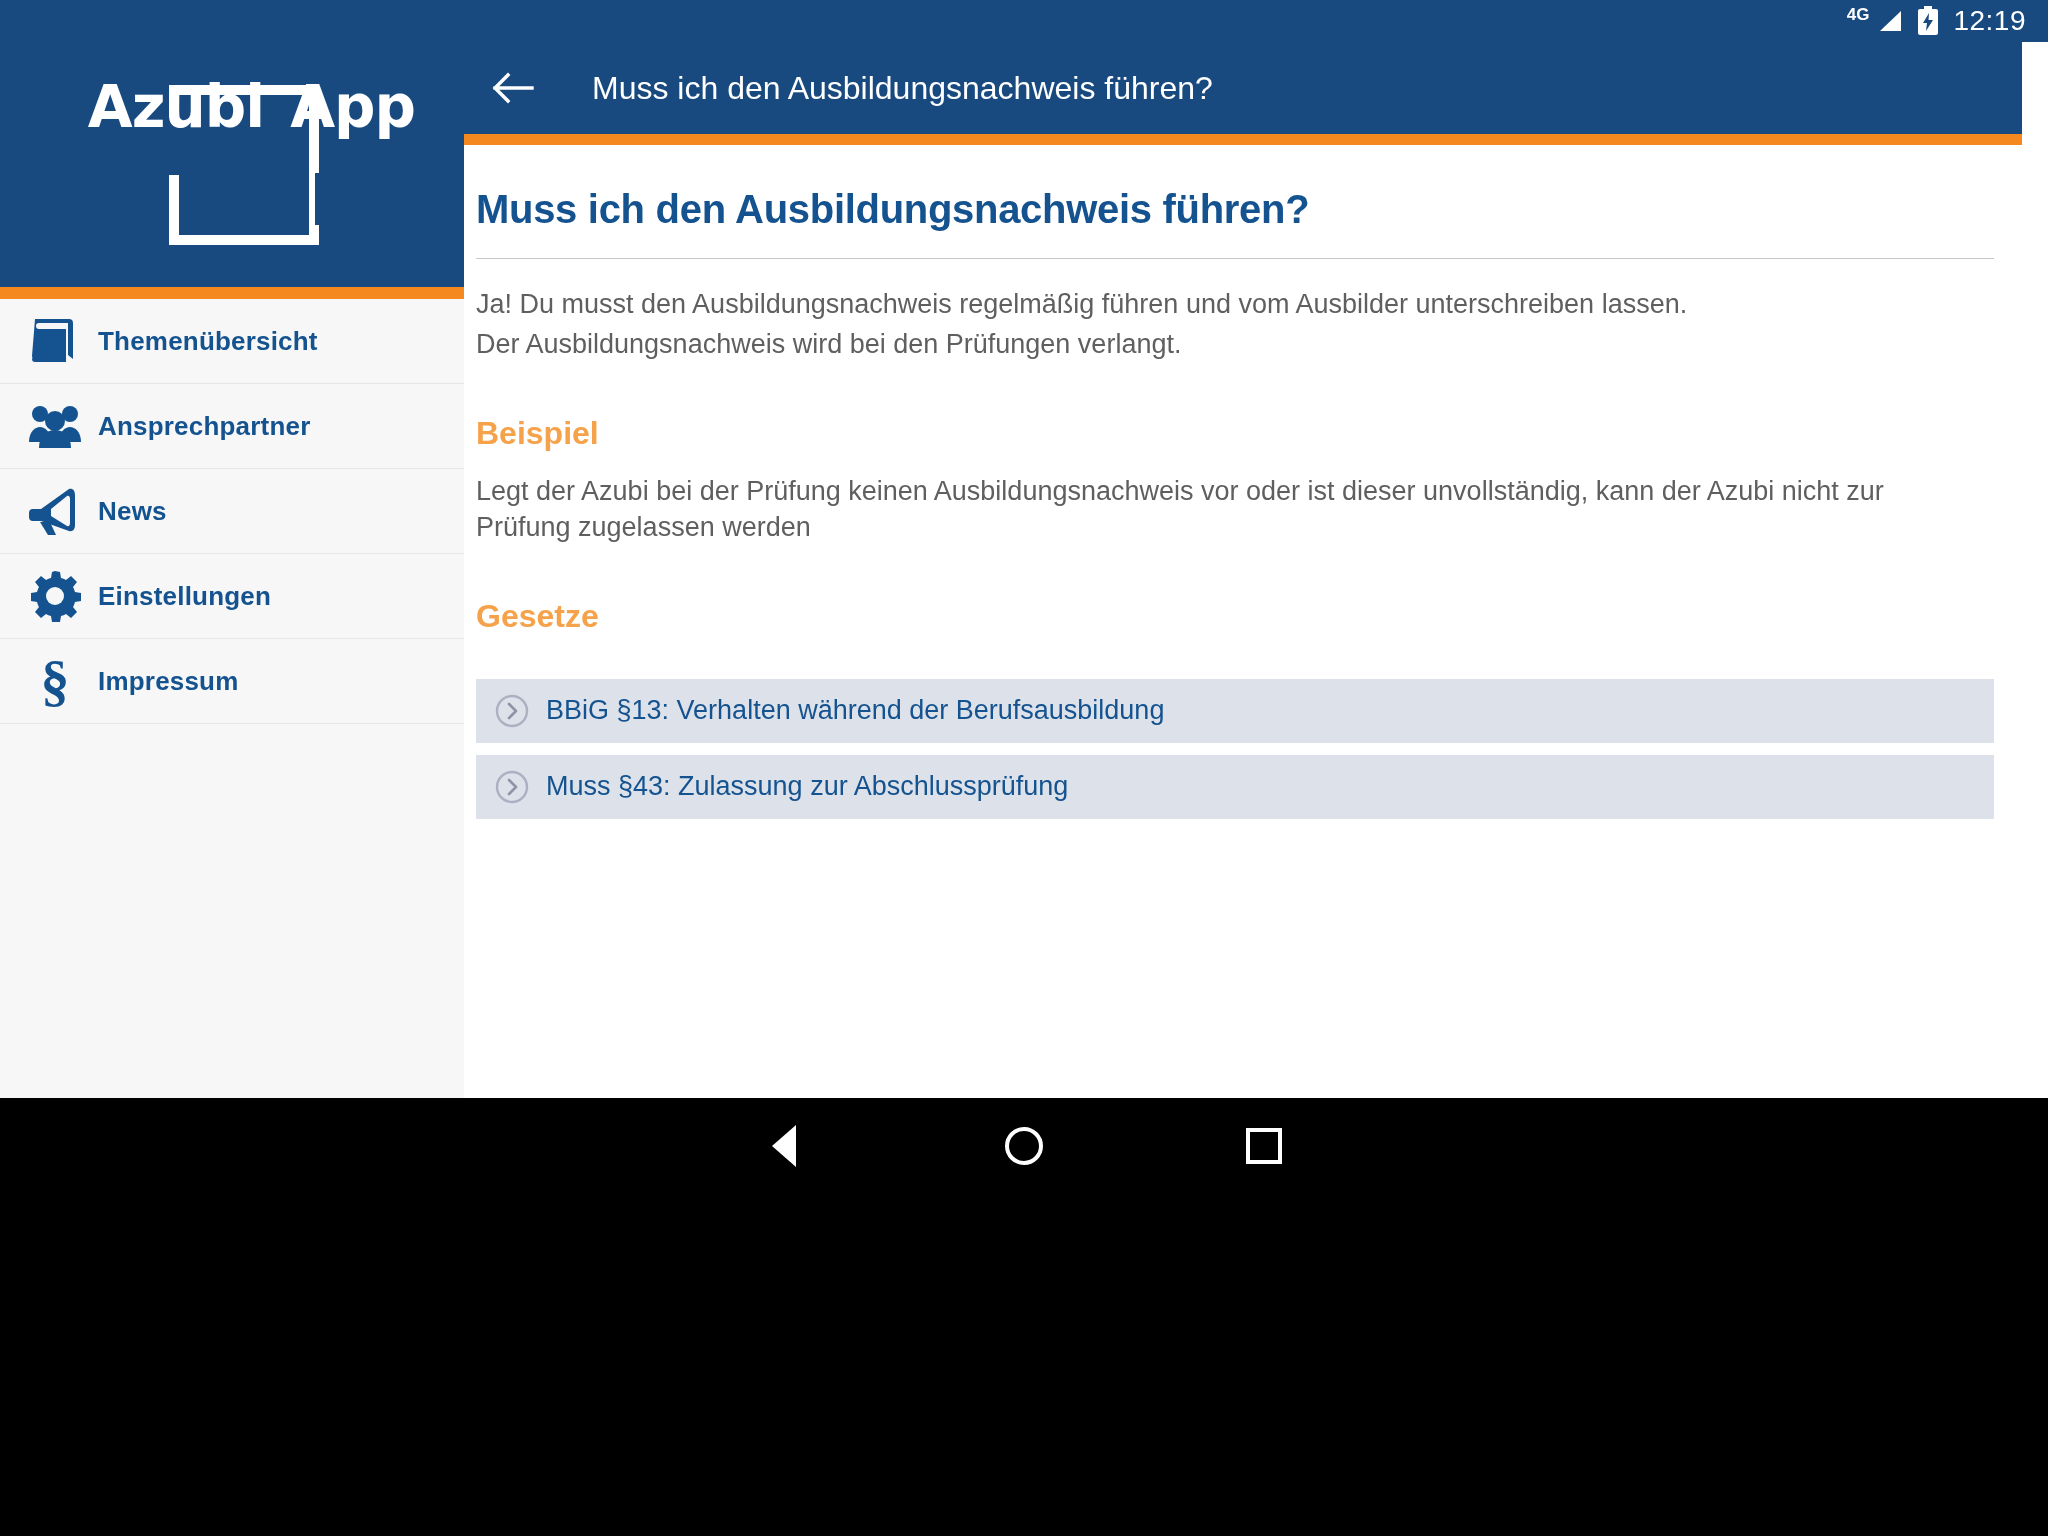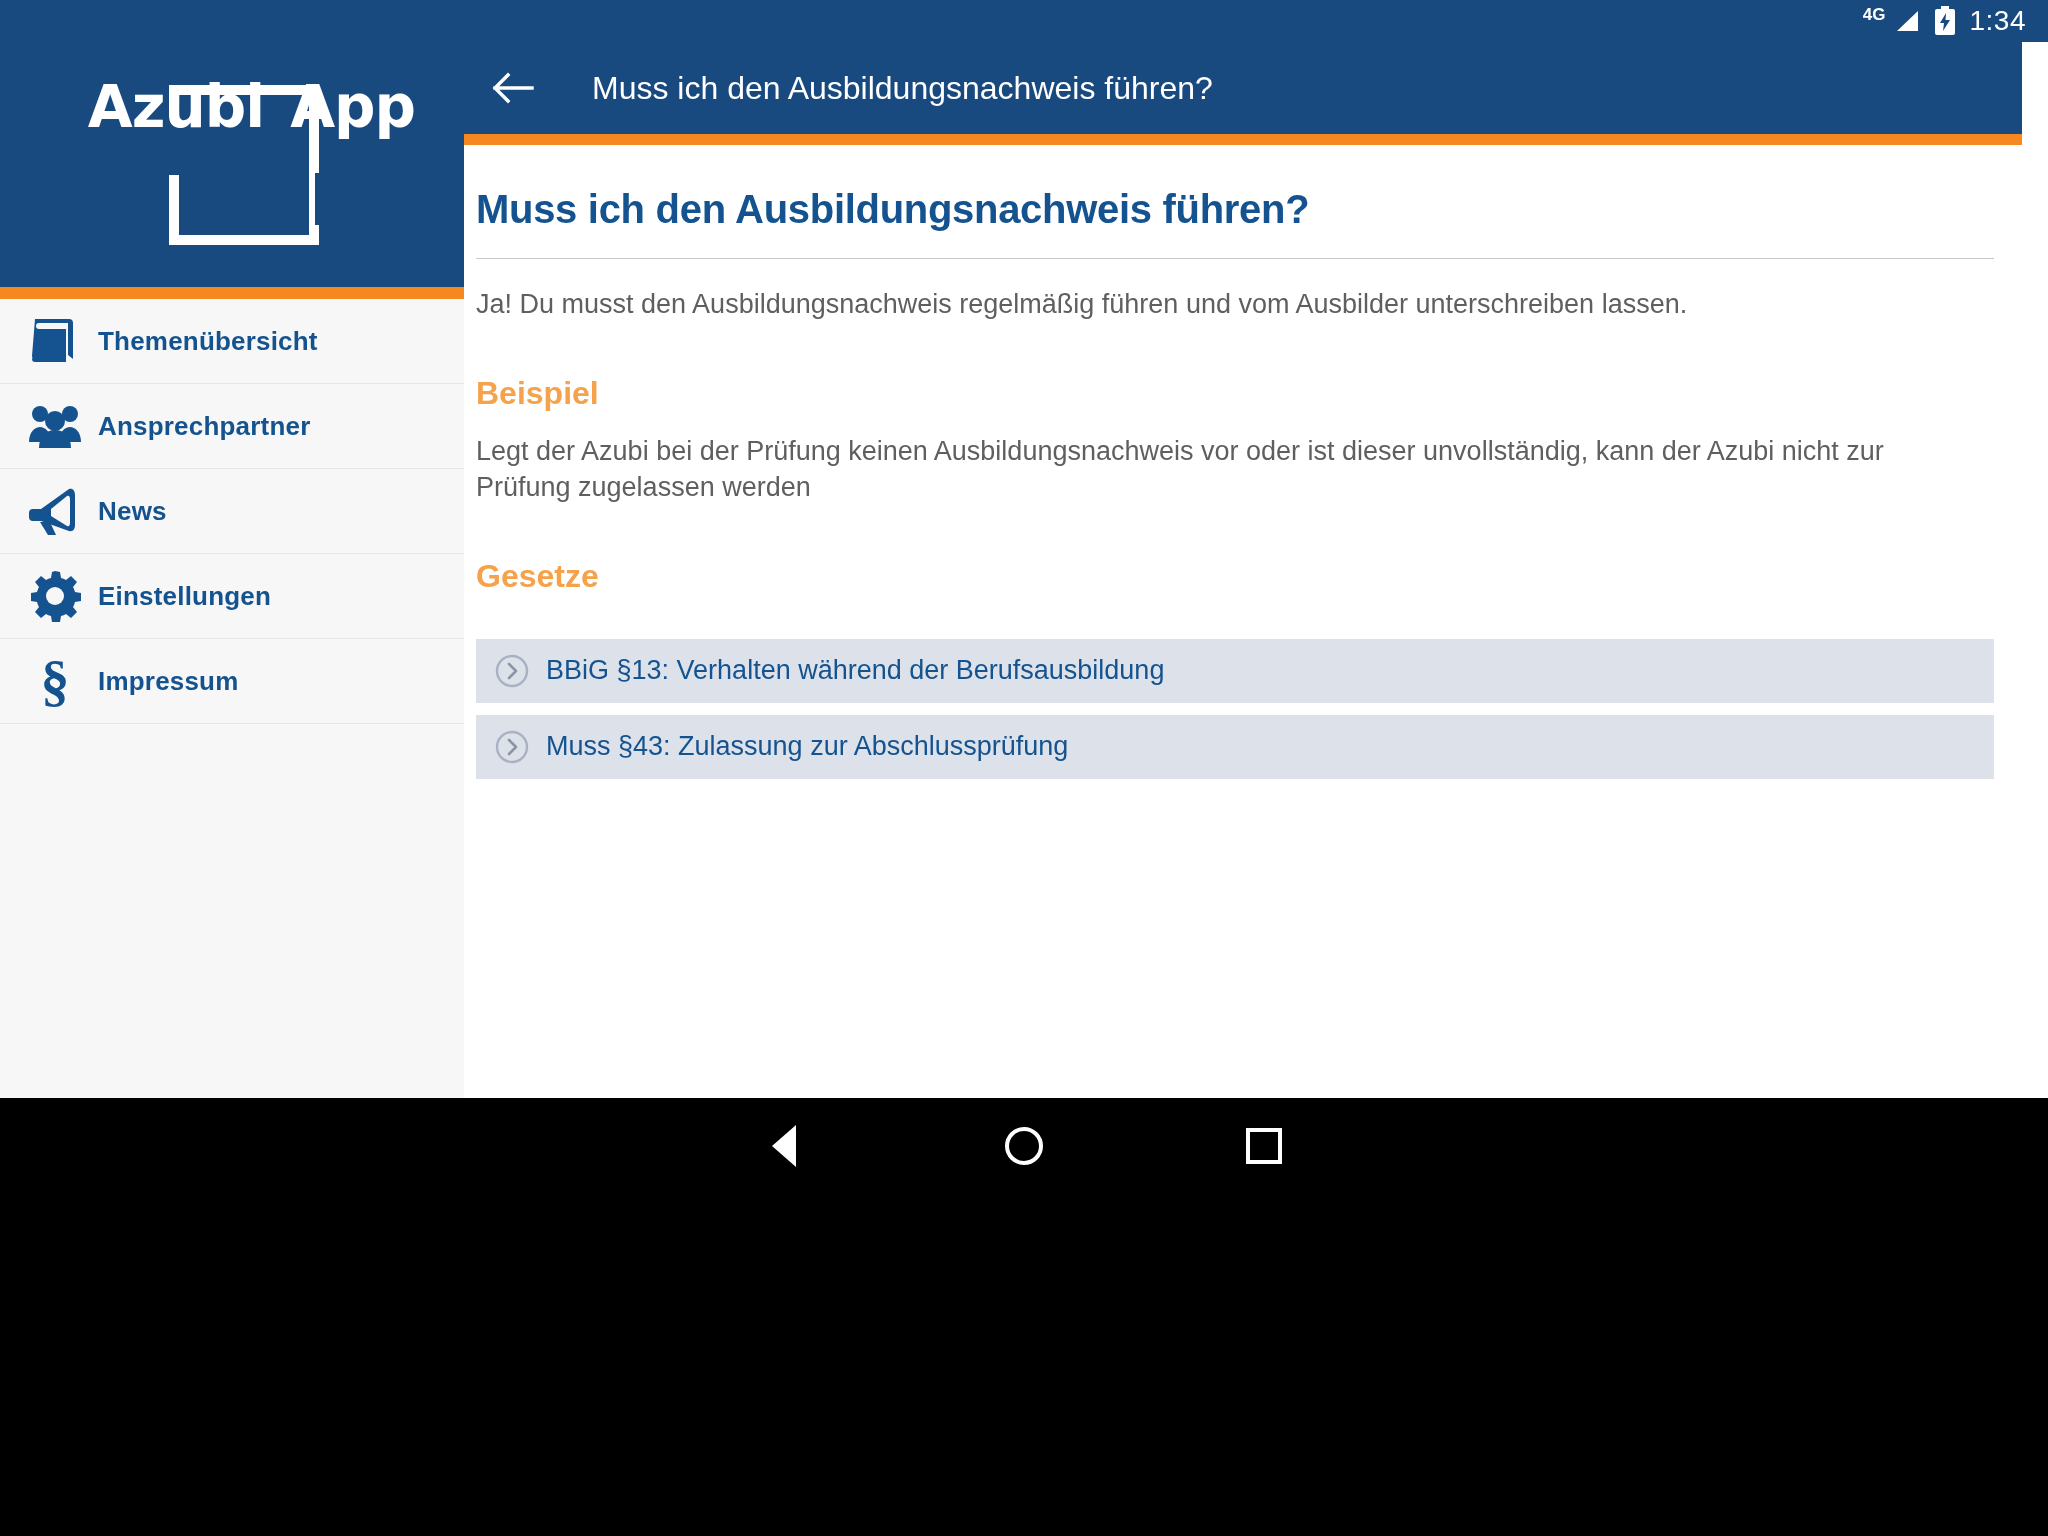--- a/index.html
+++ b/index.html
@@ -233,21 +233,21 @@
         <polygon points="24,3 24,23 3,23" fill="#ffffff"></polygon>
       </svg>
     </span>
     <span class="sb-batt">
       <svg width="22" height="30" viewBox="0 0 22 30">
         <rect x="7" y="0" width="8" height="3" fill="#ffffff"></rect>
         <rect x="1" y="3" width="20" height="26" rx="2" fill="#ffffff"></rect>
         <polygon points="12,7 6,17 10,17 9,25 16,14 11.5,14" fill="#184a80"></polygon>
       </svg>
     </span>
-    <span class="sb-time">1:34</span>
+    <span class="sb-time">12:19</span>
   </div>
 
   <div class="drawer">
 
     <div class="drawer-header">
       <div class="logo">
         <div class="frame"></div>
         <div class="mask-top"></div>
         <div class="mask-bot"></div>
         <div class="wordmark">
@@ -328,20 +328,21 @@
     </div>
 
     <div class="content-accent"></div>
 
     <div class="content-body">
 
       <h1 class="page-title">Muss ich den Ausbildungsnachweis führen?</h1>
       <div class="title-rule"></div>
 
       <p class="para">Ja! Du musst den Ausbildungsnachweis regelmäßig führen und vom Ausbilder unterschreiben lassen.</p>
+      <p class="para">Der Ausbildungsnachweis wird bei den Prüfungen verlangt.</p>
 
       <h2 class="sec-head">Beispiel</h2>
       <p class="para">Legt der Azubi bei der Prüfung keinen Ausbildungsnachweis vor oder ist dieser unvollständig, kann der Azubi nicht zur Prüfung zugelassen werden</p>
 
       <h2 class="sec-head">Gesetze</h2>
 
       <div class="law-list">
 
         <div class="law-item">
           <span class="law-chevron">

